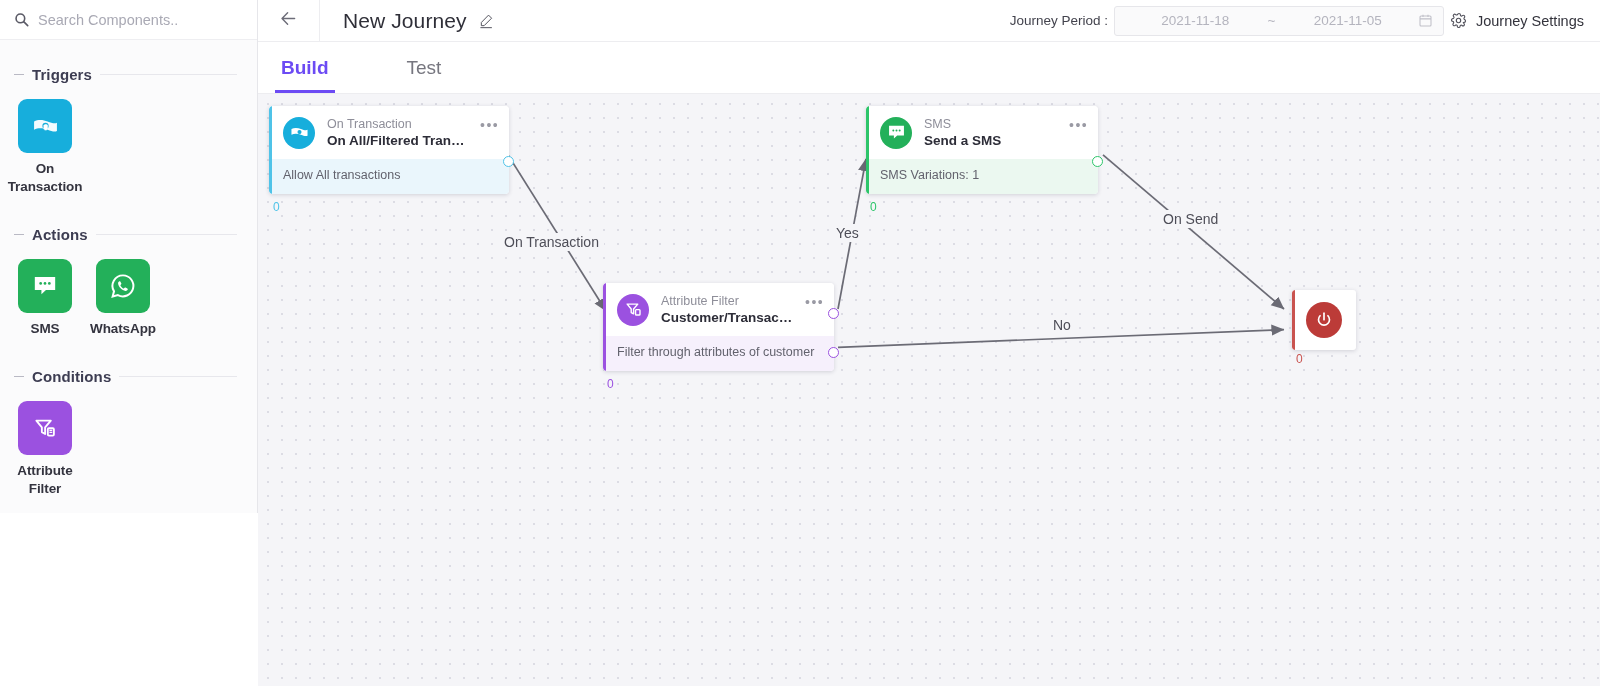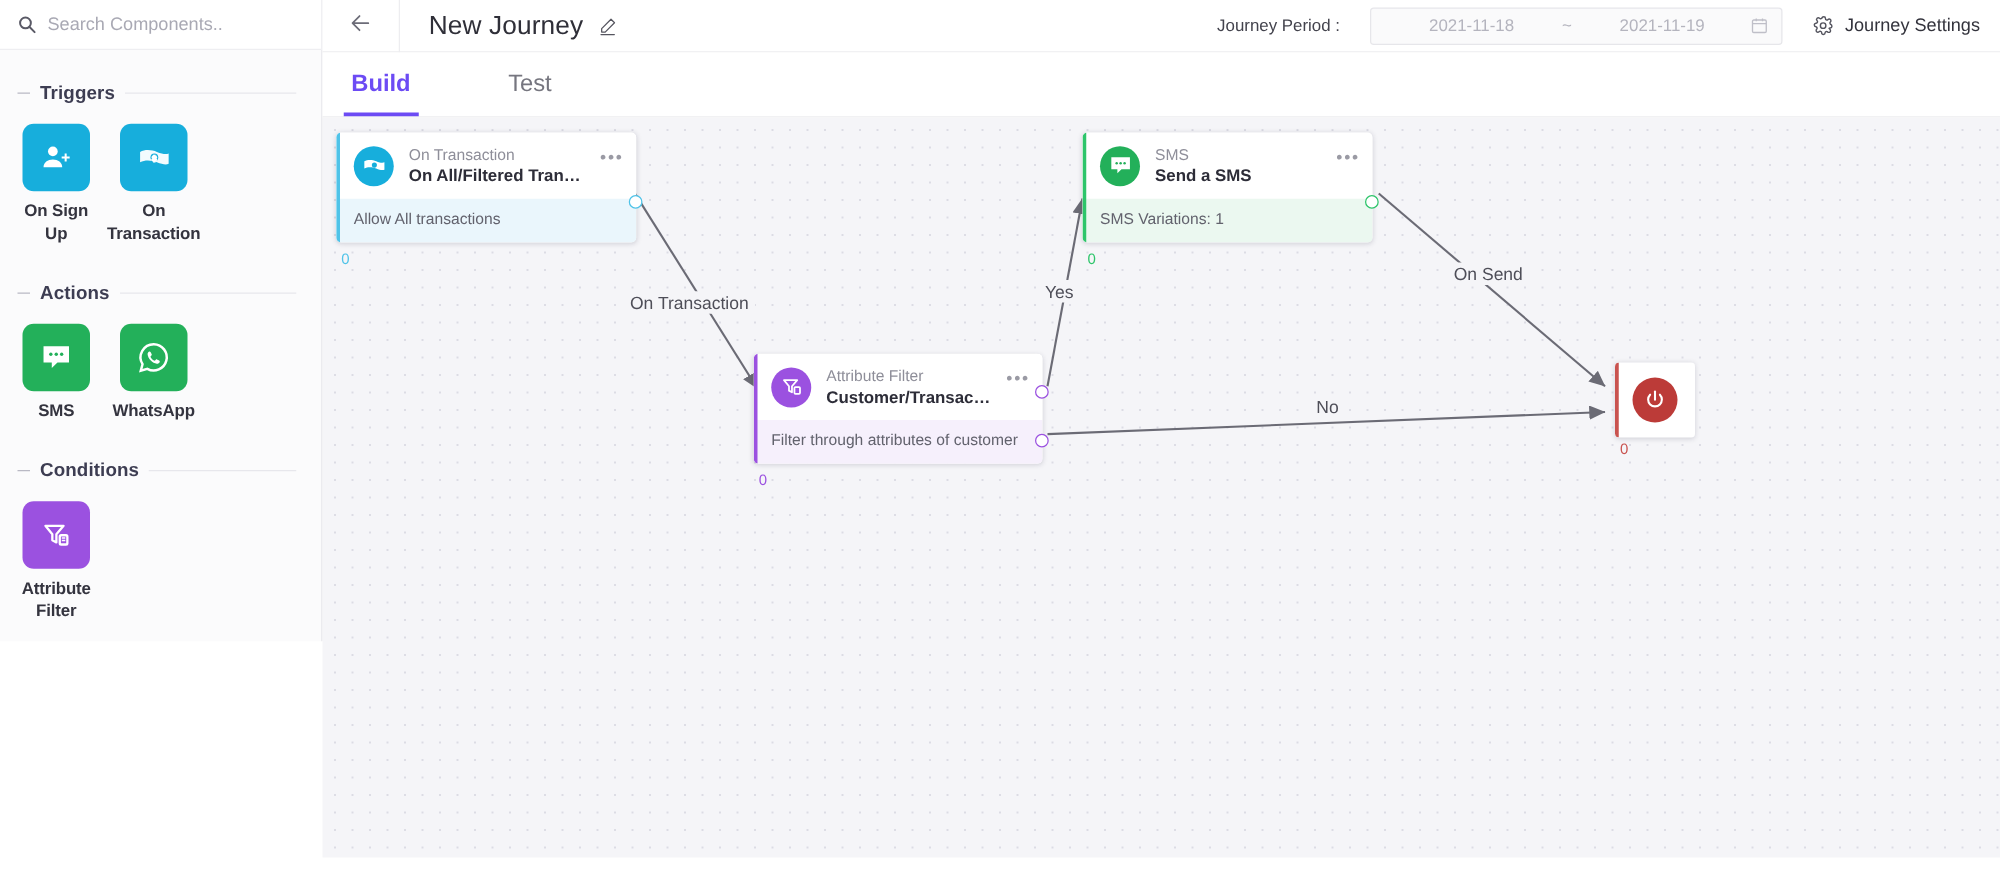--- a/index.html
+++ b/index.html
@@ -68,21 +68,21 @@
     display: flex; align-items: center;
     border-bottom: 1px solid #ededf0;
   }
   .back-btn {
     width: 62px; height: 42px; display: flex; align-items: center; justify-content: center;
     border-right: 1px solid #ededf0; cursor: pointer; color: #6c6c78;
   }
   .journey-title-wrap { display: flex; align-items: center; gap: 11px; padding-left: 23px; }
   .journey-title { font-size: 21px; color: #2f2f38; letter-spacing: .1px; }
   .pencil-icon { width: 16px; height: 16px; color: #55555f; cursor: pointer; }
-  .topbar-right { margin-left: auto; display: flex; align-items: center; padding-right: 16px; gap: 24px; }
+  .topbar-right { margin-left: auto; display: flex; align-items: center; padding-right: 16px; gap: 6px; }
   .period-label { font-size: 13.5px; color: #43434d; white-space: nowrap; }
   .date-range {
     display: flex; align-items: center;
     width: 330px; height: 30px;
     border: 1px solid #e6e6ea; border-radius: 3px;
     background: #fafafb; padding: 0 10px; cursor: pointer;
   }
   .date-val { flex: 1; text-align: center; font-size: 13.5px; color: #b4b4be; }
   .date-sep { font-size: 13.5px; color: #b4b4be; padding: 0 2px; }
   .cal-icon { width: 15px; height: 15px; color: #bfbfc8; flex: 0 0 15px; }
@@ -187,30 +187,20 @@
 
       <div style="margin-top:26px;">
         <div class="section-head">
           <span class="sec-dash"></span>
           <span class="sec-title">Triggers</span>
           <span class="sec-rule"></span>
         </div>
         <div class="tile-row" style="margin-top:16px;">
           <div class="tile-item">
             <div class="tile" style="background:#17AEDC;">
-              <svg viewBox="0 0 24 24" width="26" height="26" fill="currentColor">
-                <circle cx="9.5" cy="7.5" r="3.6"></circle>
-                <path d="M2.6 19.2c0-3.6 3.1-5.8 6.9-5.8s6.9 2.2 6.9 5.8z"></path>
-                <path d="M18.2 9.1h1.5v2.2h2.2v1.5h-2.2v2.2h-1.5v-2.2H16v-1.5h2.2z"></path>
-              </svg>
-            </div>
-            <div class="tile-label">On Sign Up</div>
-          </div>
-          <div class="tile-item">
-            <div class="tile" style="background:#17AEDC;">
               <svg viewBox="0 0 26 20" width="27" height="21" fill="none" stroke="currentColor" stroke-width="1.5">
                 <path d="M2 5.2C6 3 11 3.6 15 5.2s7 2.2 9 1.2v8c-2 1-5 .4-9-1.2s-9-2.2-13 0z" fill="currentColor" stroke="none" opacity=".95"></path>
                 <circle cx="13" cy="9.4" r="3" fill="#17AEDC" stroke="none"></circle>
                 <text x="13" y="12.3" font-size="5.6" fill="#17AEDC" text-anchor="middle" font-family="Liberation Sans">$</text>
               </svg>
             </div>
             <div class="tile-label">On Transaction</div>
           </div>
         </div>
       </div>
@@ -313,21 +303,21 @@
             <path d="M16.2 3.6 20.4 7.8 9.2 19H5v-4.2z"></path>
               <path d="M4.2 22h16"></path>
           </svg>
         </span>
       </div>
       <div class="topbar-right">
         <span class="period-label">Journey Period :</span>
         <div class="date-range">
           <span class="date-val">2021-11-18</span>
           <span class="date-sep">~</span>
-          <span class="date-val">2021-11-19</span>
+          <span class="date-val">2021-11-05</span>
           <span class="cal-icon">
             <svg viewBox="0 0 24 24" width="15" height="15" fill="none" stroke="currentColor" stroke-width="1.7">
               <rect x="3.2" y="4.8" width="17.6" height="16" rx="1.6"></rect>
                 <path d="M3.2 9.4h17.6M8 2.8v3.6M16 2.8v3.6"></path>
             </svg>
           </span>
         </div>
         <div class="settings-btn">
           <span class="gear-icon">
             <svg viewBox="0 0 24 24" width="17" height="17" fill="none" stroke="currentColor" stroke-width="1.6">

